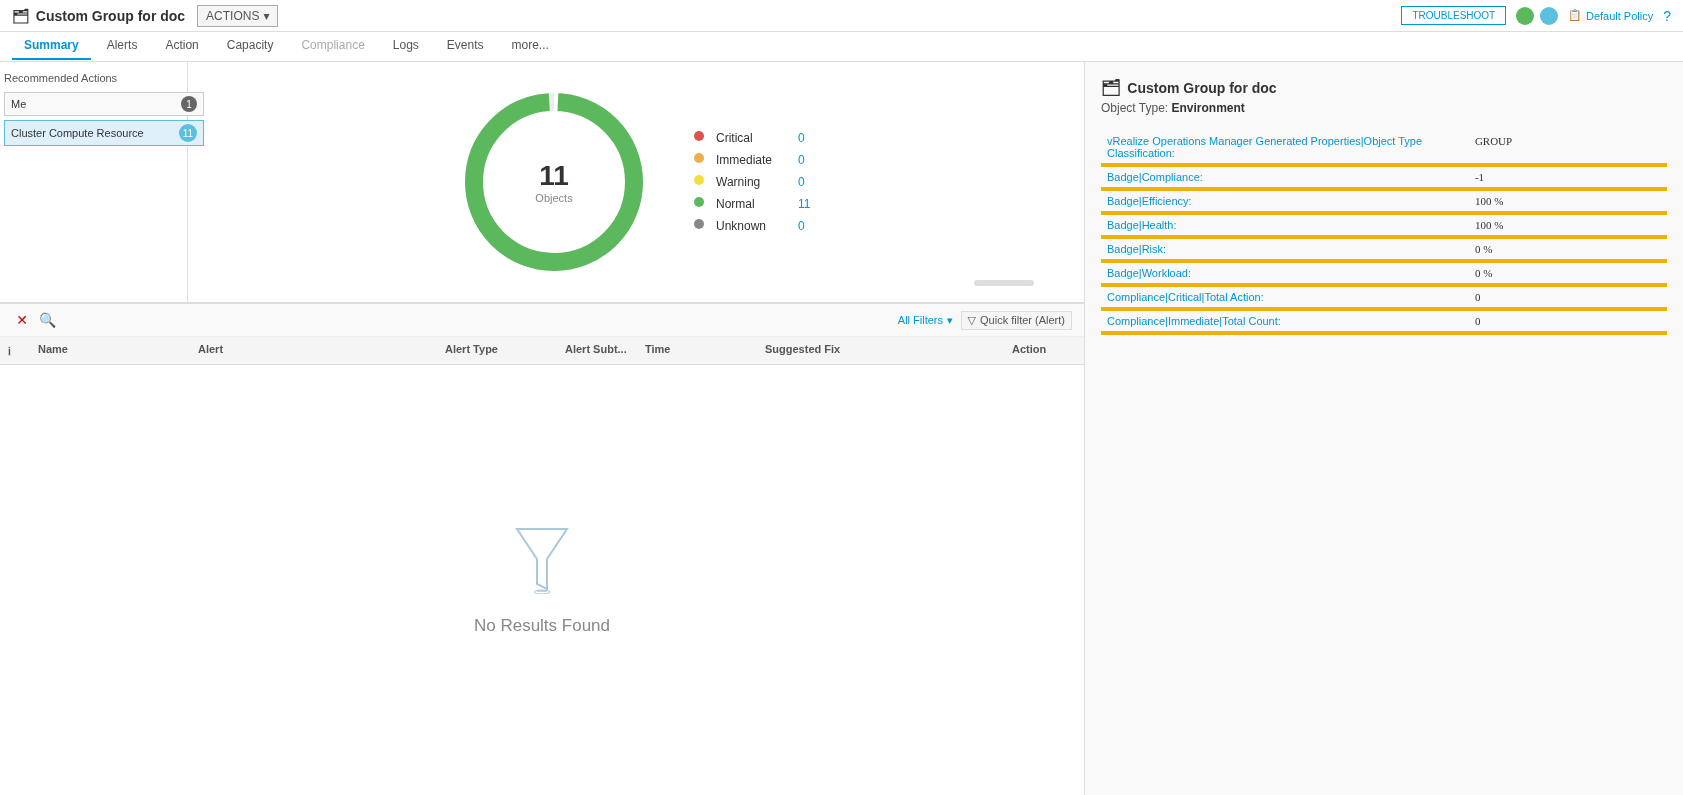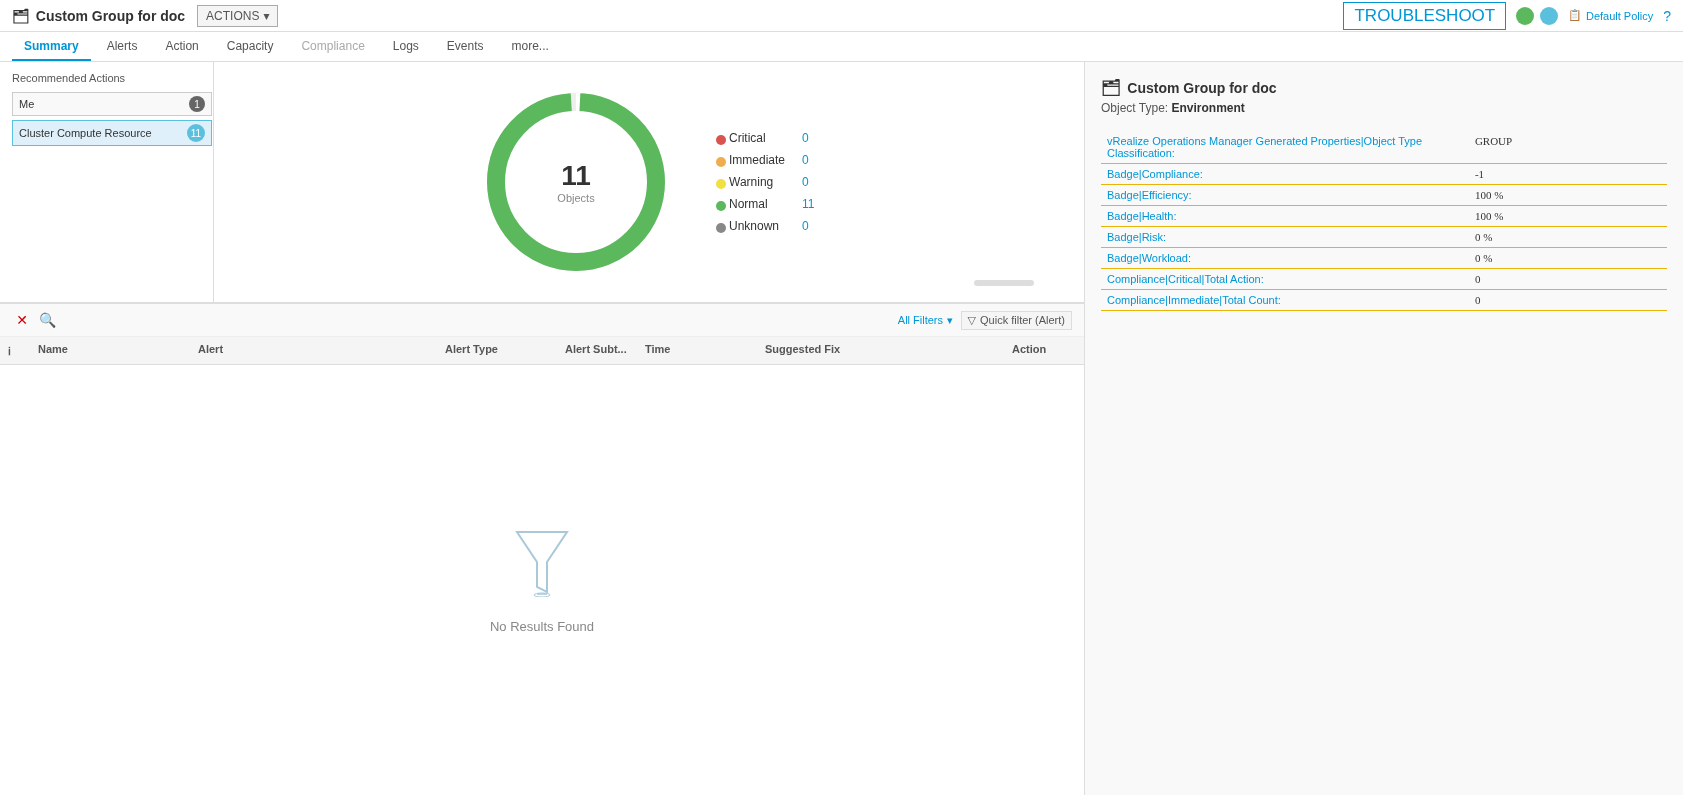--- a/index.html
+++ b/index.html
@@ -12,32 +12,32 @@
     }
     .top-bar-left { display: flex; align-items: center; gap: 12px; }
     .page-title { font-size: 14px; font-weight: bold; color: #333; display: flex; align-items: center; gap: 6px; }
     .actions-btn {
       display: flex; align-items: center; gap: 4px; padding: 3px 8px;
       border: 1px solid #aaa; background: #f5f5f5; cursor: pointer; font-size: 12px; color: #555;
     }
     .top-bar-right { display: flex; align-items: center; gap: 10px; }
     .troubleshoot-btn {
       border: 1px solid #0096d6; color: #0096d6; background: #fff;
-      padding: 3px 10px; font-size: 17px; cursor: pointer;
+      padding: 3px 10px; font-size: 10px; cursor: pointer;
     }
     .top-icons { display: flex; gap: 6px; align-items: center; }
     .icon-circle { width: 18px; height: 18px; border-radius: 50%; display: inline-block; }
     .icon-green { background: #5cb85c; }
     .icon-blue { background: #5bc0de; }
     .default-policy { font-size: 11px; color: #0096d6; cursor: pointer; display: flex; align-items: center; gap: 4px; }
     .help-icon { color: #0096d6; font-size: 14px; cursor: pointer; }
 
     
     .nav-tabs {
-      display: flex; align-items: center; background: #fff;
+      display: flex; align-items: flex-start; background: #fff;
       border-bottom: 1px solid #ddd; padding: 0 12px; height: 30px;
     }
     .nav-tab {
       padding: 6px 12px; font-size: 12px; cursor: pointer; color: #555;
       border-bottom: 2px solid transparent; margin-right: 4px;
     }
     .nav-tab.active { color: #0096d6; border-bottom: 2px solid #0096d6; font-weight: bold; }
     .nav-tab.disabled { color: #aaa; cursor: default; }
 
     
@@ -73,21 +73,21 @@
     .chart-container { display: flex; align-items: center; gap: 40px; }
 
     
     .donut-wrapper { position: relative; width: 200px; height: 200px; }
     .donut-label { position: absolute; top: 50%; left: 50%; transform: translate(-50%, -50%); text-align: center; }
     .donut-number { font-size: 28px; font-weight: bold; color: #333; }
     .donut-text { font-size: 11px; color: #888; }
 
     
     .legend { display: flex; flex-direction: column; gap: 8px; }
-    .legend-item { display: flex; align-items: flex-end; gap: 3px; font-size: 12px; }
+    .legend-item { display: flex; align-items: flex-start; gap: 12px; font-size: 12px; }
     .legend-dot { width: 10px; height: 10px; border-radius: 50%; }
     .legend-label { min-width: 70px; color: #333; }
     .legend-value { color: #0096d6; min-width: 20px; }
     .scroll-bar { width: 60px; height: 6px; background: #ddd; border-radius: 3px; }
 
     
     .alert-section { border-top: 1px solid #ddd; flex: 1; display: flex; flex-direction: column; }
     .alert-toolbar {
       display: flex; align-items: center; justify-content: space-between;
       padding: 6px 12px; border-bottom: 1px solid #eee; background: #f9f9f9;
@@ -118,21 +118,21 @@
       flex: 1; display: flex; flex-direction: column; align-items: center; justify-content: center;
       color: #999; gap: 10px;
     }
 
     
     .right-panel { width: 598px; background: #f9f9f9; padding: 16px; overflow-y: auto; }
     .right-panel-title { font-size: 14px; font-weight: bold; color: #333; margin-bottom: 4px; display: flex; align-items: center; gap: 6px; }
     .object-type { font-size: 12px; color: #555; margin-bottom: 16px; }
     .object-type strong { color: #333; margin-top: 19px; }
     .properties-table { width: 100%; border-collapse: collapse; }
-    .properties-table tr { border-bottom: 1px solid #eab308; }
+    .properties-table tr { border-bottom: 4px solid #eab308; }
     .properties-table td { padding: 4px 6px; font-size: 11px; vertical-align: top; }
     .prop-label { color: #0096d6; width: 65%; }
     .prop-value { color: #333; width: 35%; font-weight: 500; font-family: Liberation Serif, serif; }
 
     
     svg.donut { transform: rotate(-90deg); }
   </style>
 </head>
 <body>
 
@@ -170,21 +170,21 @@
   <div class="nav-tab">Logs</div>
   <div class="nav-tab">Events</div>
   <div class="nav-tab">more...</div>
 </div>
 
 <div class="main-layout">
 
   <div class="left-panel">
 
     <div style="display:flex; border-bottom: 1px solid #ddd;">
-      <div style="width:214px; border-right:1px solid #ddd; padding:10px 12px;">
+      <div style="width:188px; border-right:1px solid #ddd; padding:10px 4px;">
         <div class="rec-actions-title">Recommended Actions</div>
         <div class="filter-btn">
           <span>Me</span>
           <span class="filter-badge">1</span>
         </div>
         <div class="cluster-btn">
           <span>Cluster Compute Resource</span>
           <span class="filter-badge-blue">11</span>
         </div>
       </div>
@@ -273,21 +273,21 @@
       </div>
 
       <div class="no-results">
         <div style="font-size:52px; color:#aac8d8;">
           <svg width="60" height="70" viewBox="0 0 60 70">
             <polygon points="5,5 55,5 35,35 35,65 25,60 25,35" fill="none" stroke="#aac8d8" stroke-width="2"></polygon>
             <line x1="25" y1="67" x2="35" y2="67" stroke="#aac8d8" stroke-width="1.5"></line>
             <ellipse cx="30" cy="68" rx="8" ry="2" fill="none" stroke="#aac8d8" stroke-width="1"></ellipse>
           </svg>
         </div>
-        <div style="font-size:13px; color:#888;">No Results Found</div>
+        <div style="font-size:17px; color:#888;">No Results Found</div>
       </div>
     </div>
   </div>
 
   <div class="right-panel">
     <div class="right-panel-title">
       <span style="font-size:16px;">🗂</span>
       <span>Custom Group for doc</span>
     </div>
     <div class="object-type">

